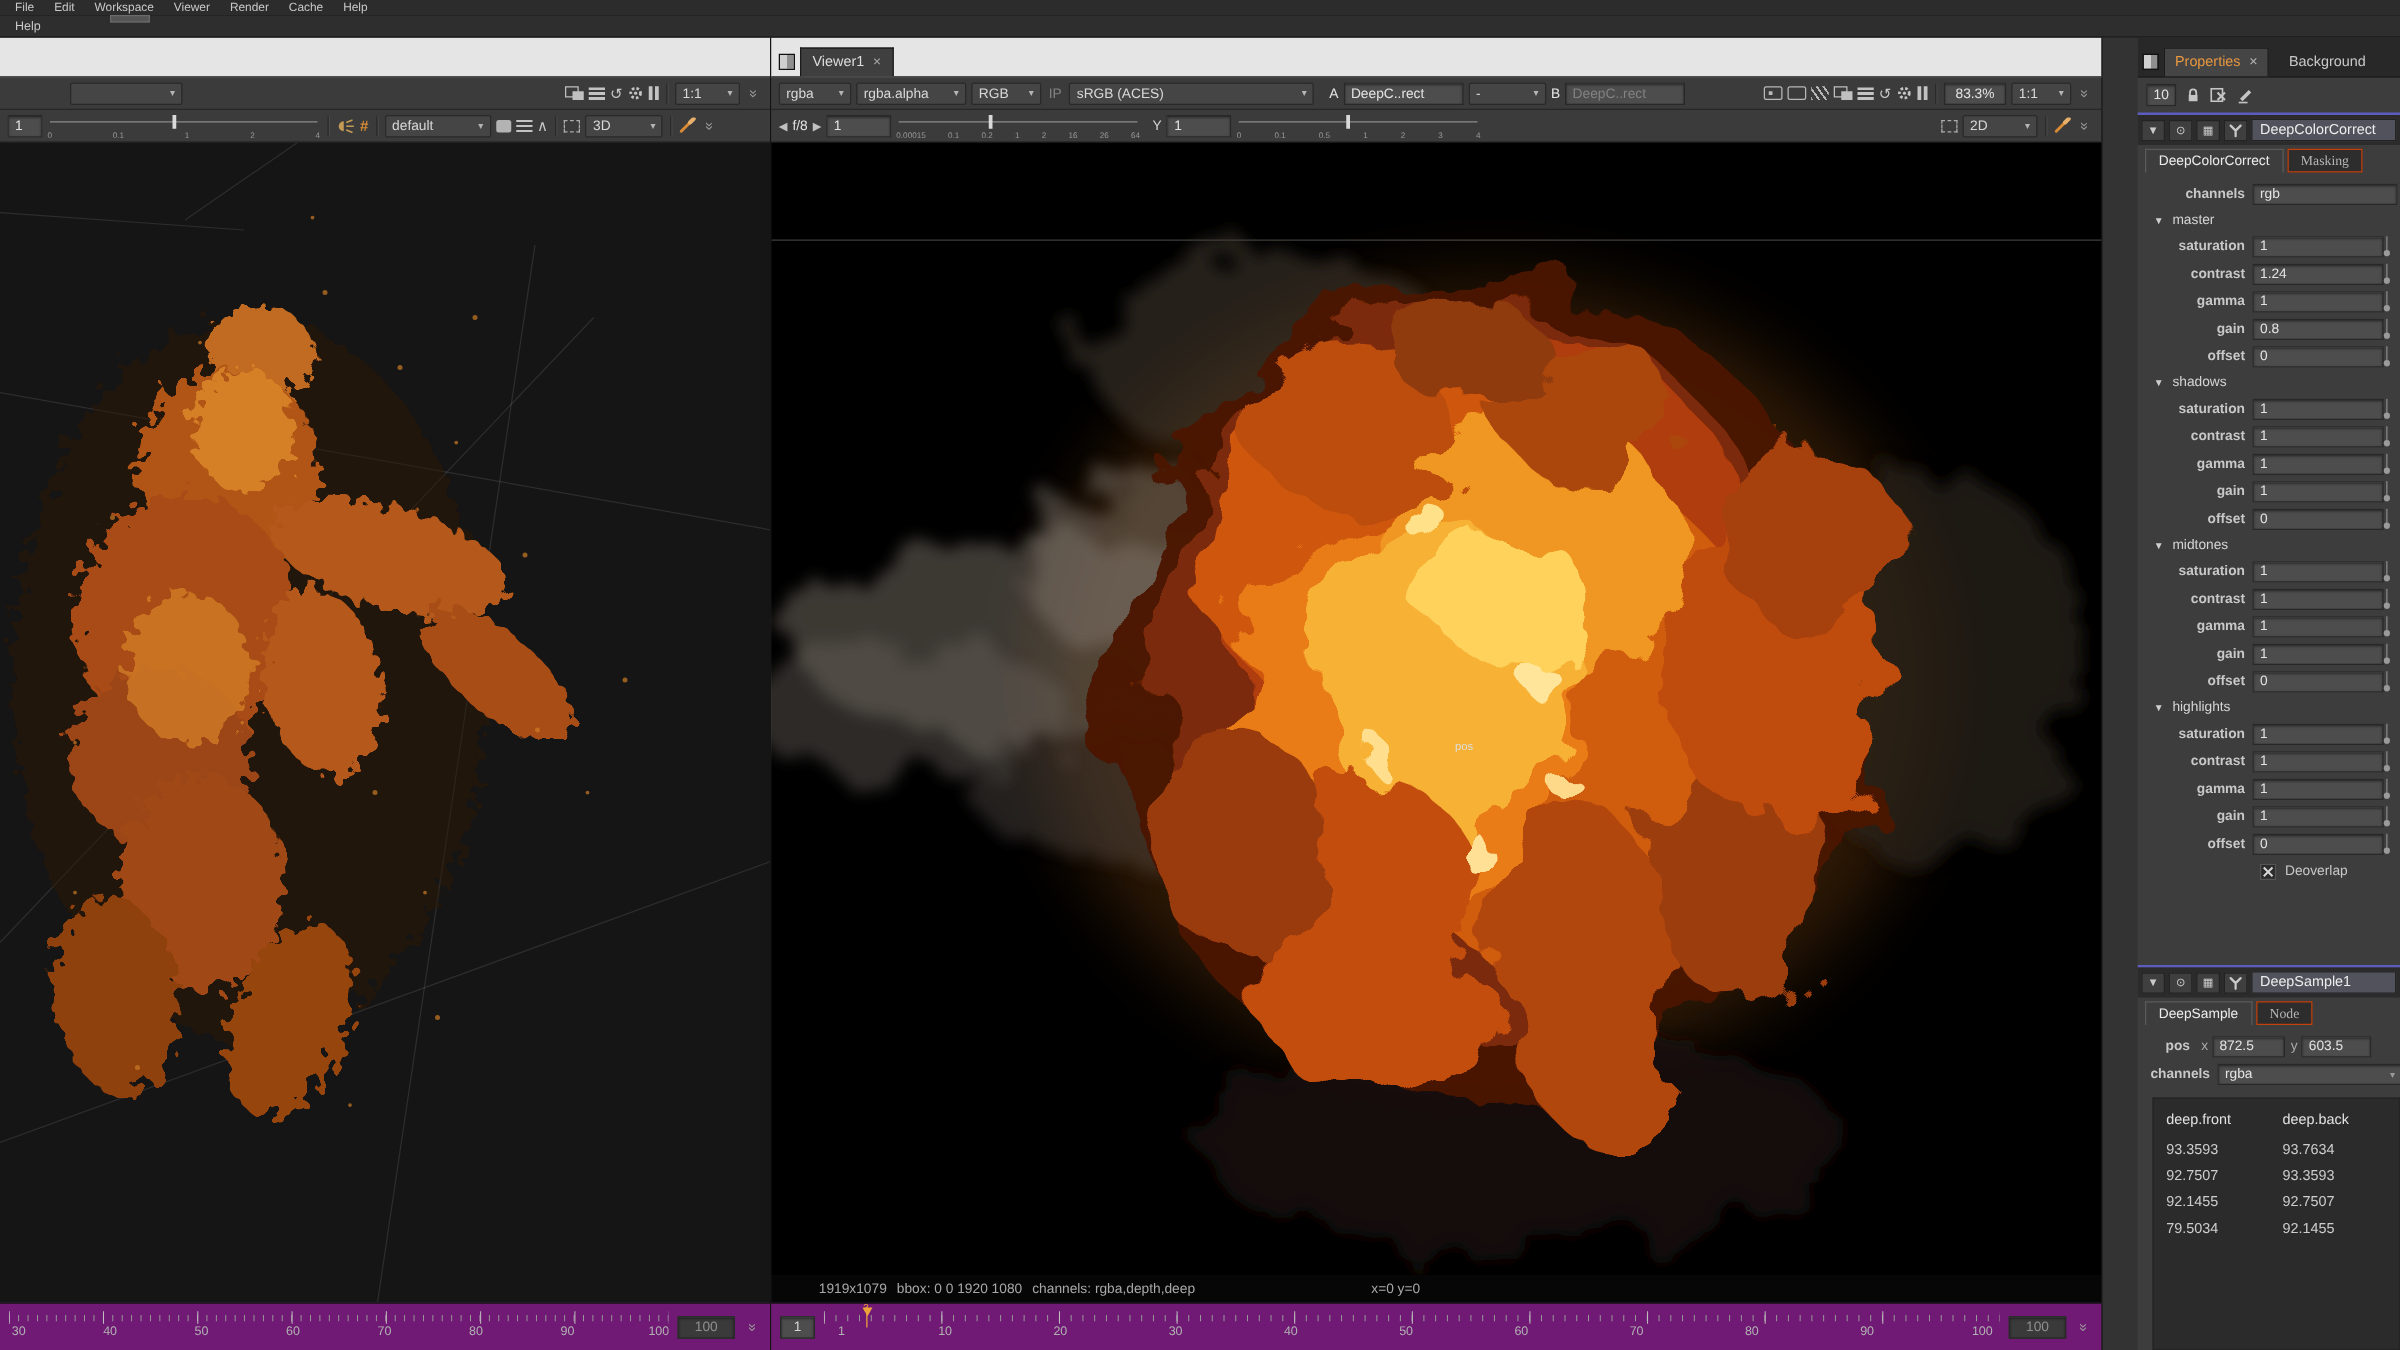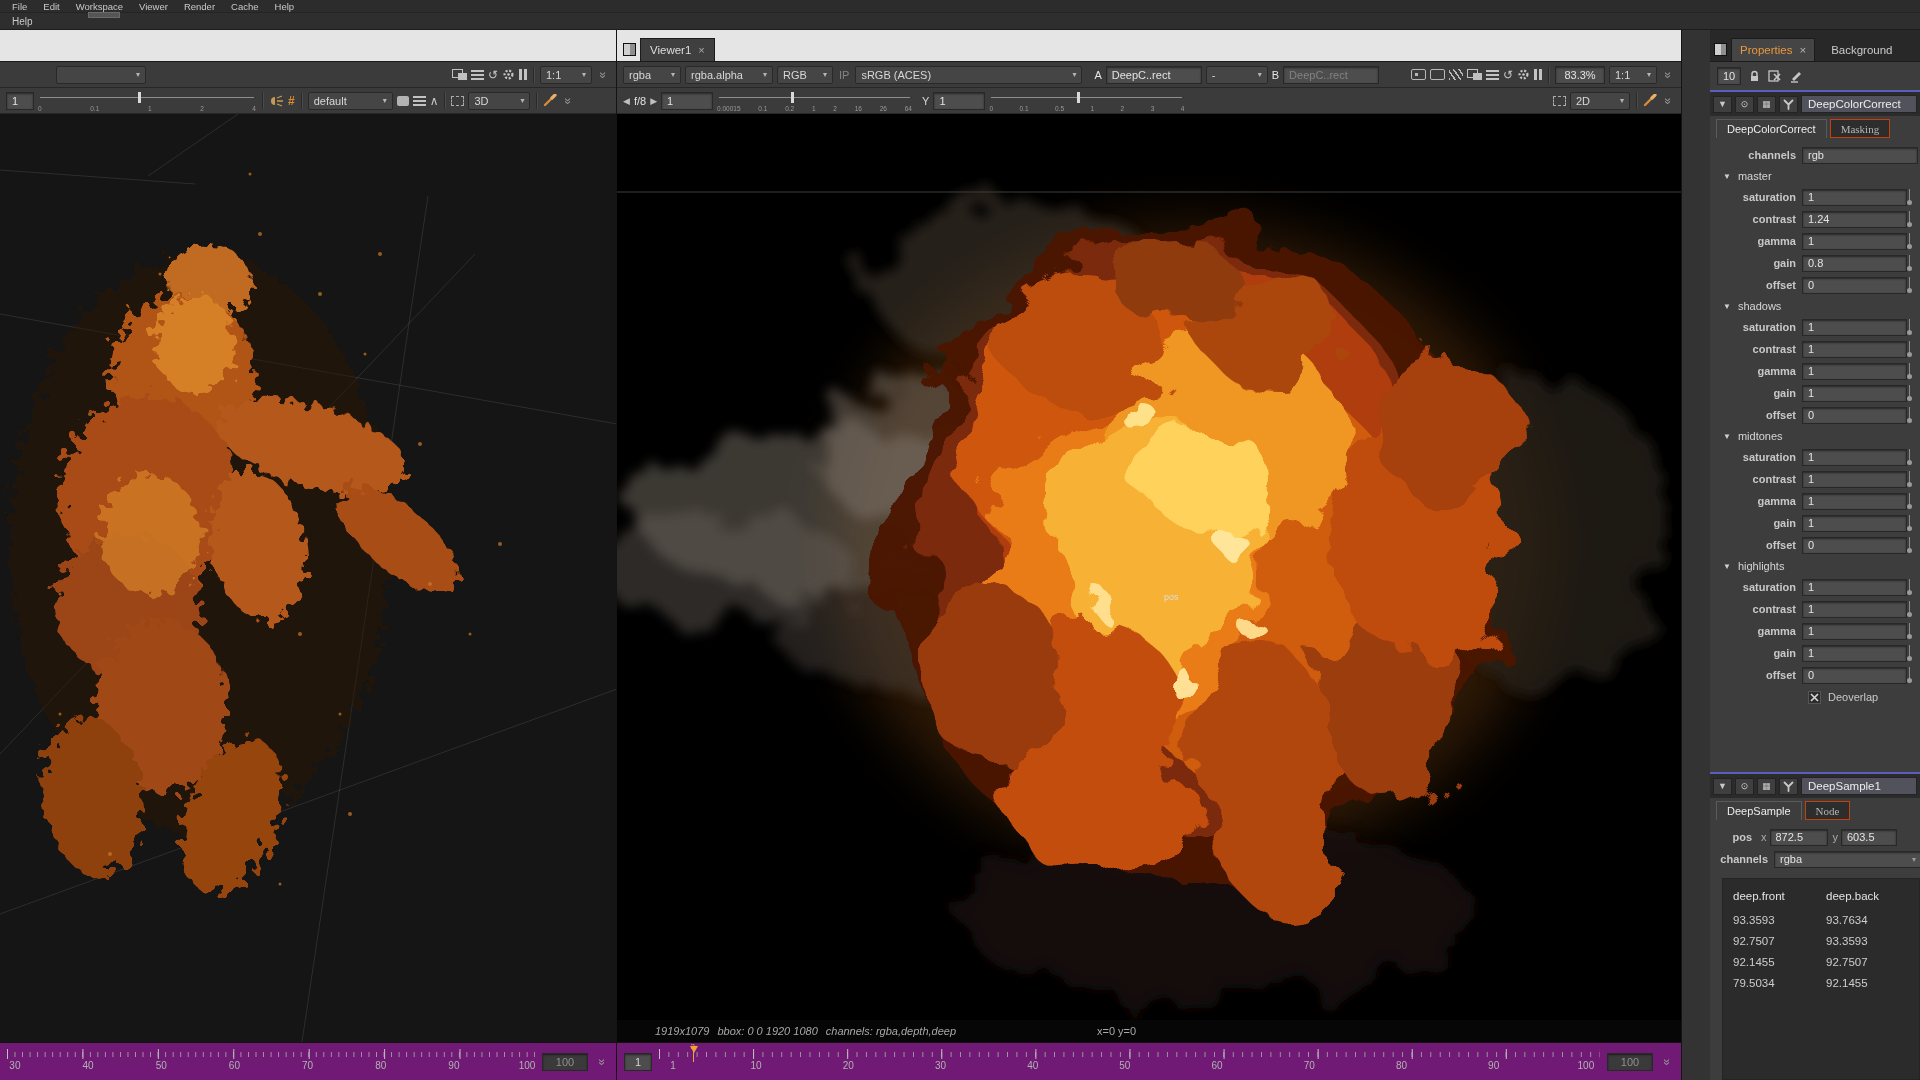--- a/index.html
+++ b/index.html
@@ -59,21 +59,21 @@
   .tl-end{width:46px;justify-content:center;color:#8f8f8f;background:#3a3a3a;}
   .tl-start{width:28px;justify-content:center;color:#d5d5d5;}
   .playhead{position:absolute;top:3px;width:8px;height:16px;transform:translateX(-50%);}
   .playhead::before{content:'';position:absolute;left:2px;top:0;width:0;height:0;
      border:4px solid transparent;border-top:7px solid #eea33b;}
   .playhead::after{content:'';position:absolute;left:5px;top:0;width:1px;height:16px;background:#eea33b;}
   .ph-label{position:absolute;left:3px;top:-4px;font-size:8px;color:#eea33b;}
   
   .vp-view{flex:1;background:#000;position:relative;overflow:hidden;}
   .vp-status{height:22px;background:#060606;color:#a8a8a8;display:flex;align-items:center;position:relative;font-size:11px;flex-shrink:0;}
-  .vp-status .left{margin-left:38px;display:flex;gap:8px;font-style:italic;}
+  .vp-status .left{margin-left:38px;display:flex;gap:8px;}
   .vp-status .coords{position:absolute;left:480px;}
   .lp-view{flex:1;background:#151515;position:relative;overflow:hidden;}
   
   .rp-tabstrip{height:32px;background:#282828;display:flex;align-items:flex-end;padding-left:2px;border-bottom:1px solid #1b1b1b;flex-shrink:0;}
   .rp-tab-active{height:23px;display:flex;align-items:center;gap:7px;padding:0 8px;background:#454545;border:1px solid #1b1b1b;border-bottom:none;color:#e8983f;font-size:11.5px;}
   .rp-tab2{height:23px;display:flex;align-items:center;padding:0 4px;margin-left:12px;color:#c9c9c9;font-size:11.5px;white-space:nowrap;}
   .rp-controls{height:28px;display:flex;align-items:center;gap:7px;padding:0 7px;flex-shrink:0;}
   .node-panel{border-top:2px solid #5d5dc0;flex-shrink:0;}
   .node-header{height:24px;background:#2b2b2b;display:flex;align-items:center;gap:3px;padding:2px 3px;}
   .nh-btn{width:19px;height:17px;background:#3f3f3f;border:1px solid #232323;display:flex;align-items:center;justify-content:center;font-size:9px;color:#c9c9c9;flex-shrink:0;}
@@ -281,21 +281,21 @@
         </div>
         <div class="dd" style="width:88px">
           <span>rgba.alpha</span>
             <span class="caret">▾</span>
         </div>
         <div class="dd" style="width:56px">
           <span>RGB</span>
             <span class="caret">▾</span>
         </div>
         <span class="dim" style="padding:0 2px">IP</span>
-        <div class="dd" style="width:227px">
+        <div class="dd" style="width:196px">
           <span>sRGB (ACES)</span>
             <span class="caret">▾</span>
         </div>
         <span style="margin-left:8px;color:#e6e6e6">A</span>
         <div class="ibox" style="width:96px">DeepC..rect</div>
         <div class="dd" style="width:62px">
           <span>-</span>
             <span class="caret">▾</span>
         </div>
         <span style="color:#e6e6e6">B</span>

